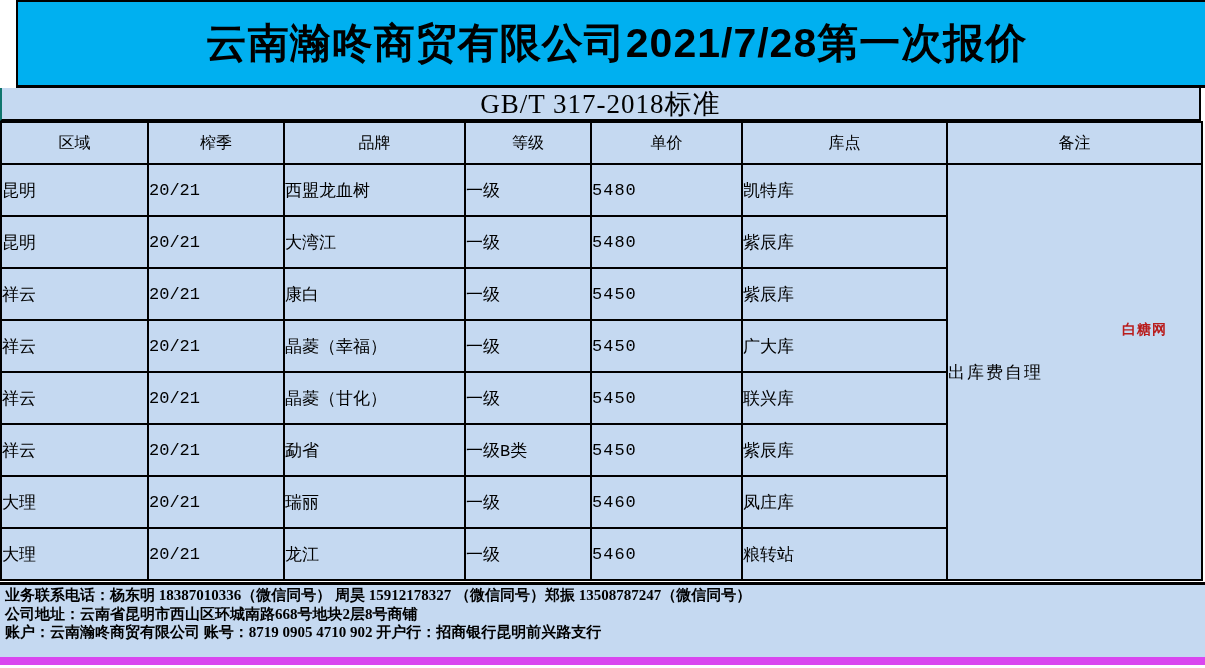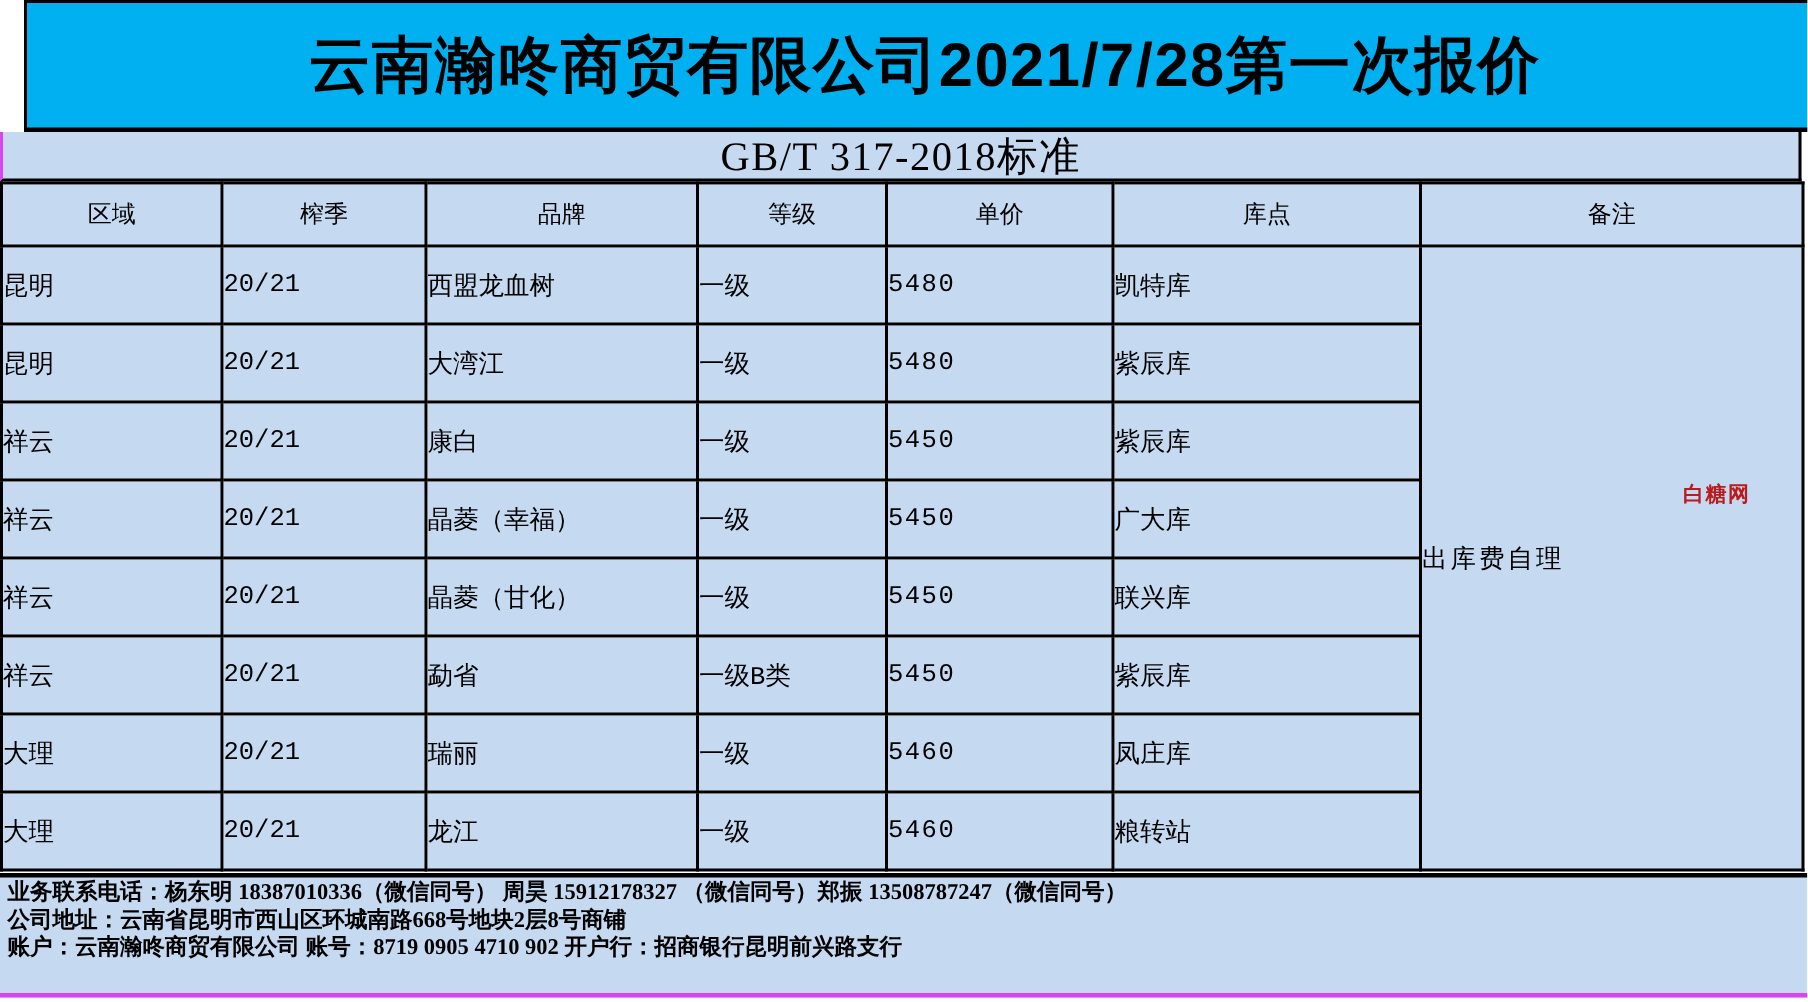--- a/index.html
+++ b/index.html
@@ -13,21 +13,21 @@
     box-sizing:border-box; background:#00B0F0;
     border:2px solid #000; border-bottom-width:3px;
     display:flex; align-items:center; justify-content:center;
     font-family:"Liberation Sans", sans-serif; font-weight:bold;
     font-size:41px; letter-spacing:1px;
   }
   
   .std-bar {
     position:absolute; top:88px; left:0; width:1201px; height:33px;
     box-sizing:border-box; background:#C5D9F1;
-    border-left:2px solid #d946ef; border-right:2px solid #000; border-bottom:2px solid #000;
+    border-left:2px solid #0f766e; border-right:2px solid #000; border-bottom:2px solid #000;
     display:flex; align-items:center; justify-content:center;
     font-family:"Liberation Serif", serif; font-size:27px; letter-spacing:1px;
   }
   
   .quote-table {
     position:absolute; top:121px; left:0; width:1201px;
     border-collapse:collapse; table-layout:fixed;
     font-family:"Liberation Serif", serif;
   }
   .quote-table th, .quote-table td {
@@ -44,21 +44,21 @@
   
   .watermark {
     position:absolute; left:1122px; top:321px;
     color:#b91c1c; font-family:"Liberation Sans", sans-serif;
     font-size:14px; font-weight:bold; letter-spacing:1px;
   }
   
   .footer {
     position:absolute; top:582px; left:0; width:1205px; height:83px;
     box-sizing:border-box; background:#C5D9F1;
-    border-top:3px solid #000; border-bottom:3px solid #d946ef;
+    border-top:3px solid #000; border-bottom:8px solid #d946ef;
     padding:1px 0 0 5px;
     font-family:"Liberation Serif", serif; font-weight:bold;
     font-size:15px; line-height:18.5px; white-space:nowrap;
   }
 </style>
 </head>
 <body>
 
 <div id="canvas">
 

